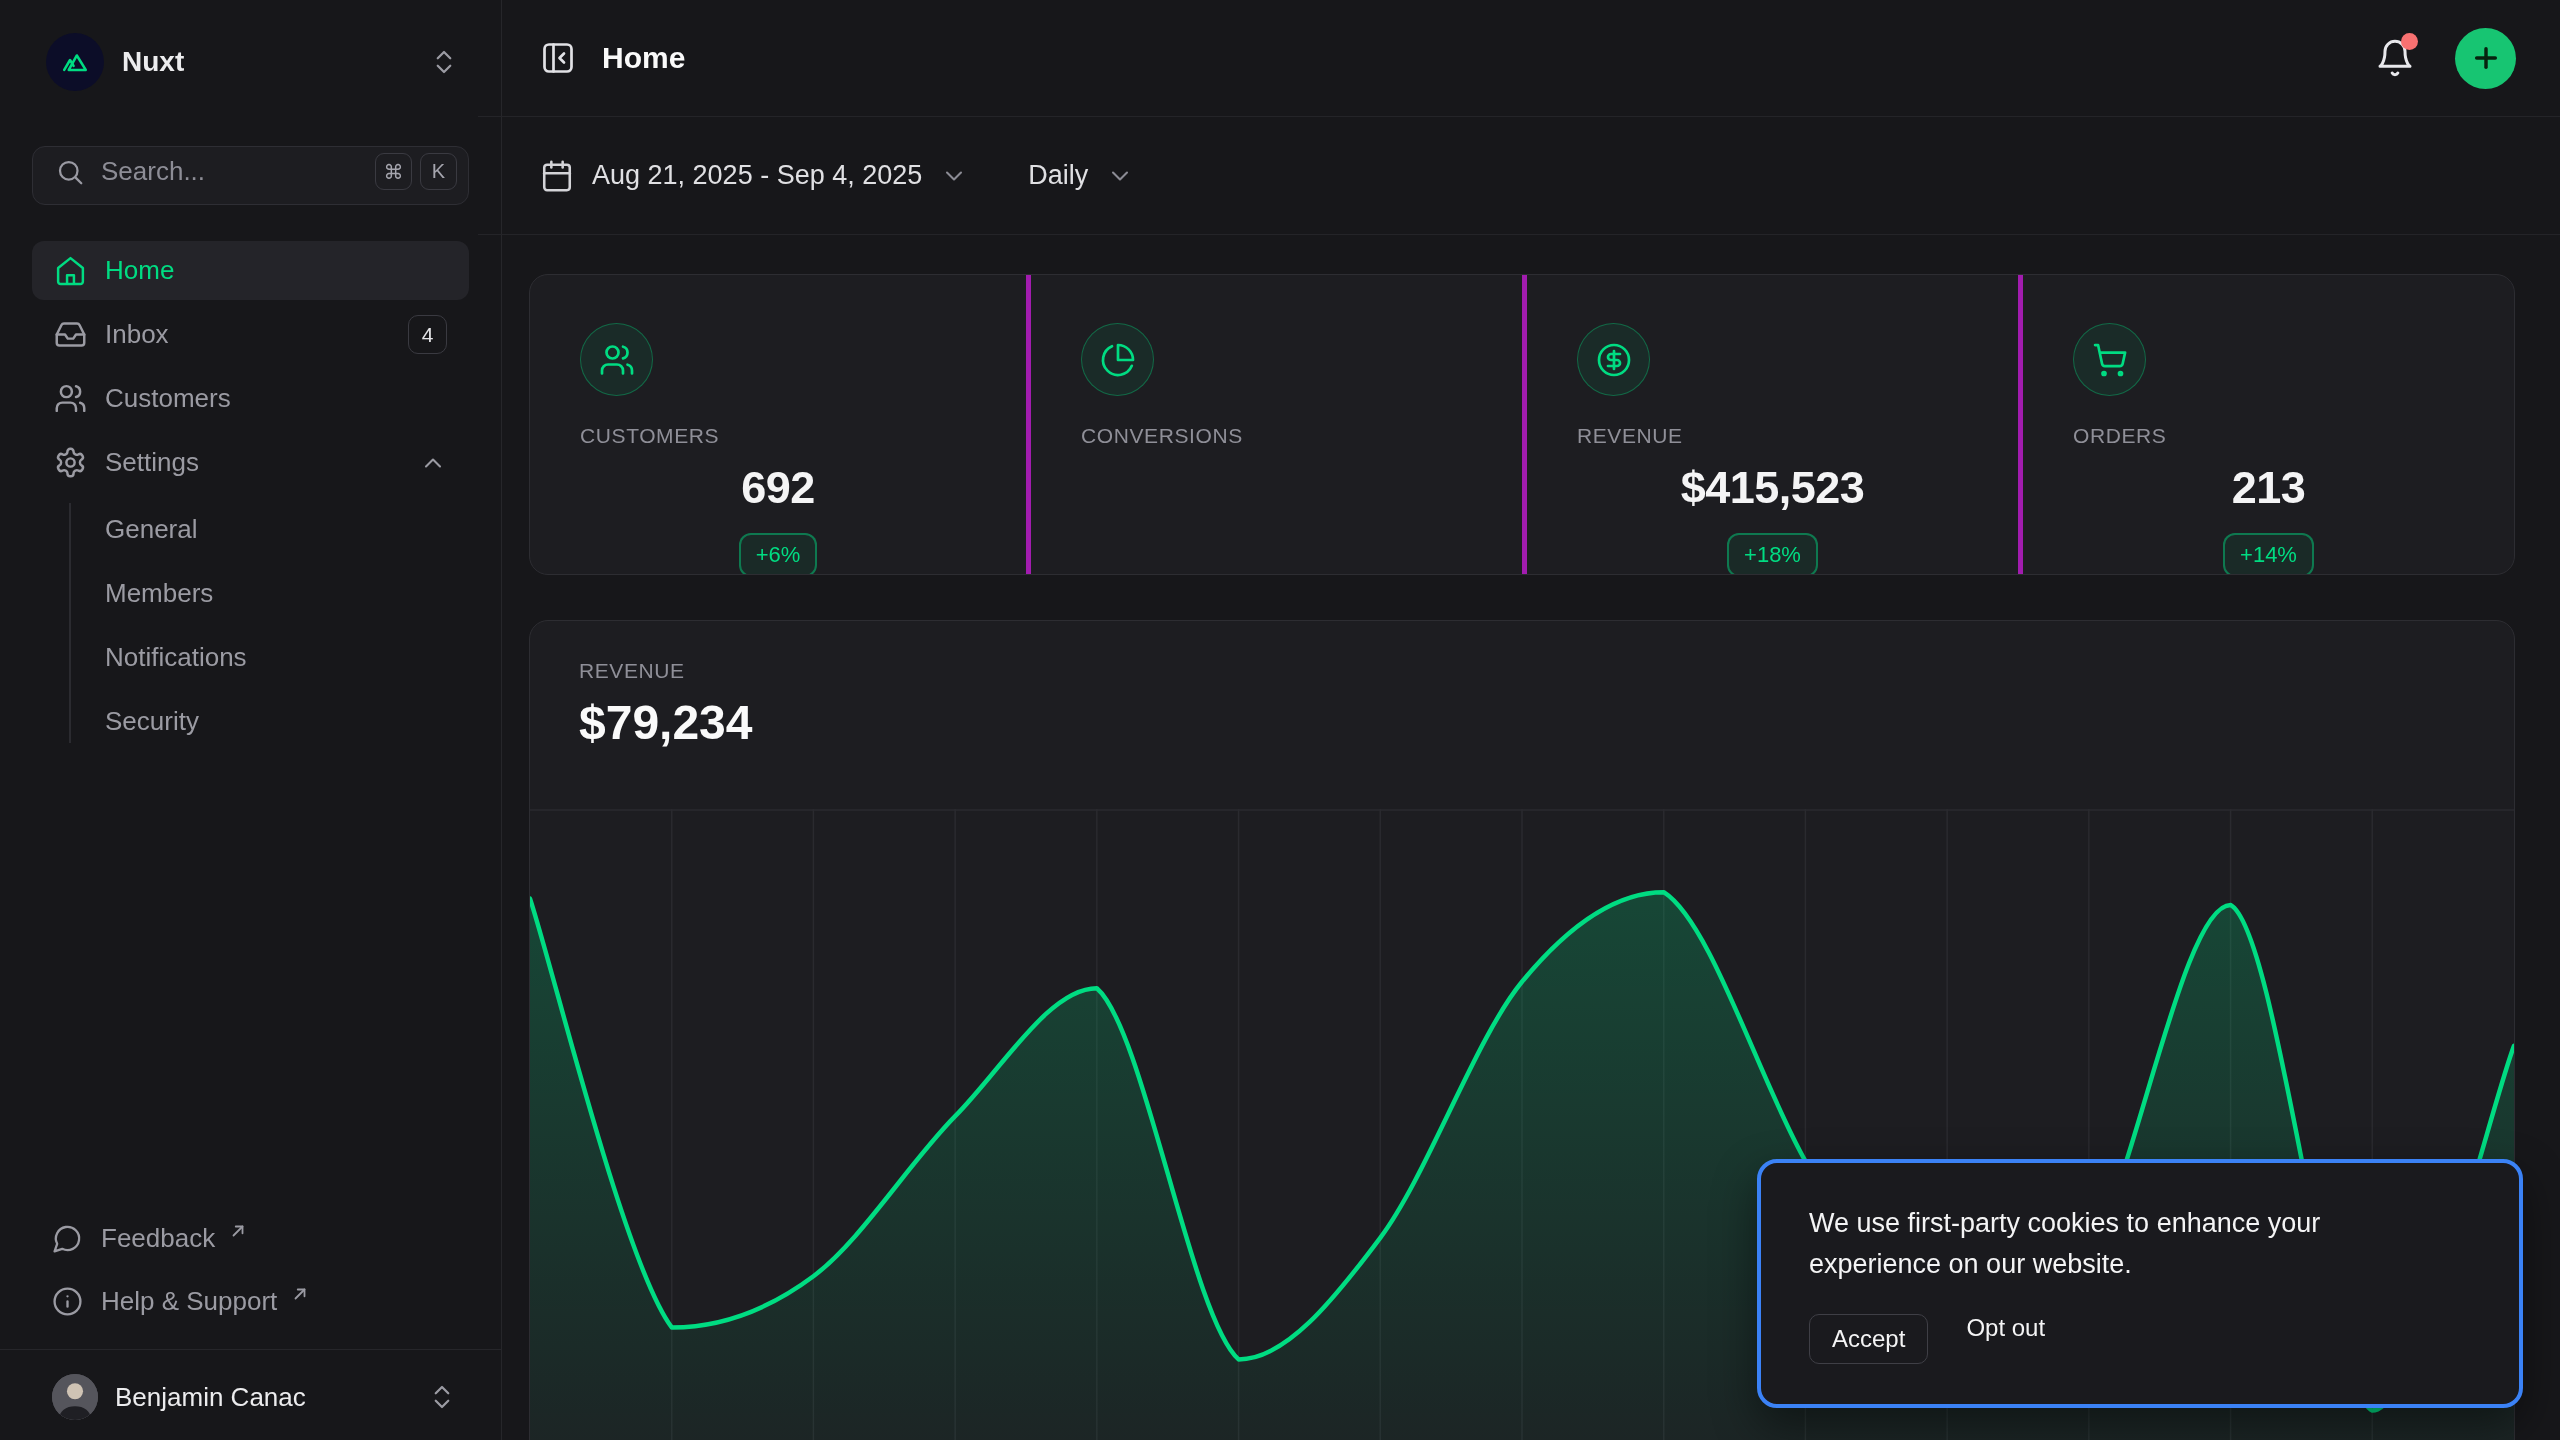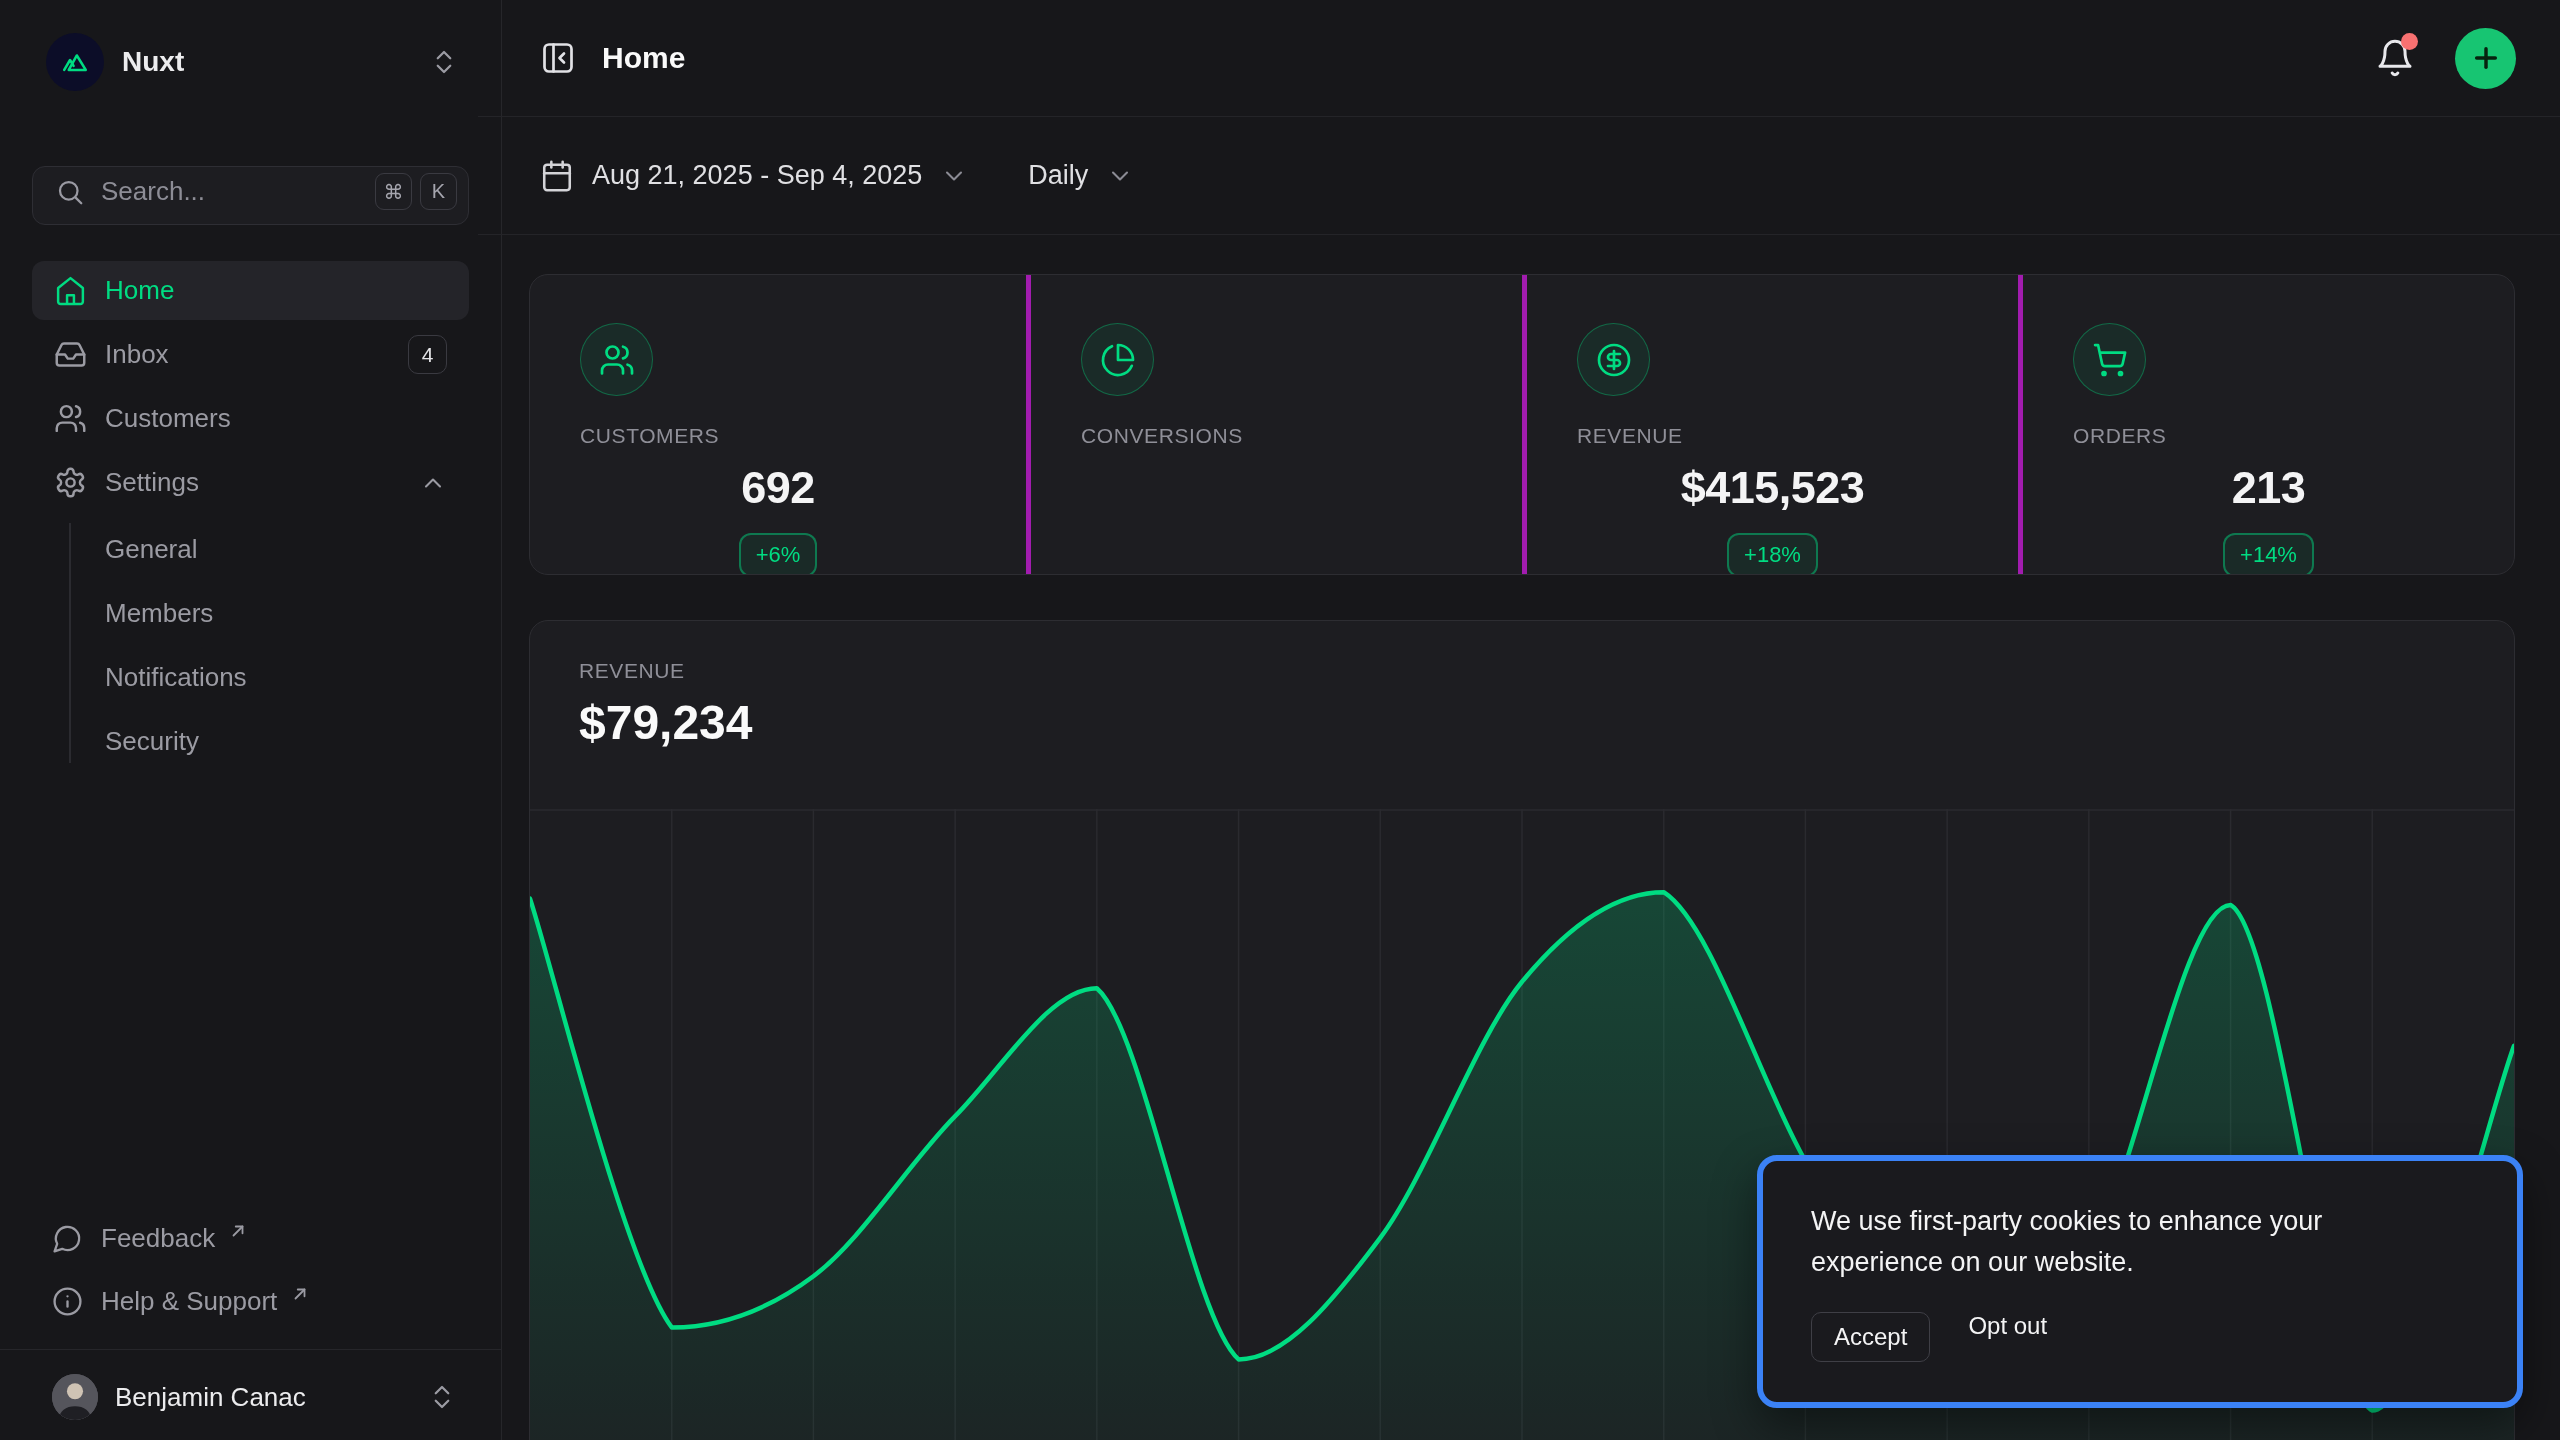--- a/index.html
+++ b/index.html
@@ -11,21 +11,21 @@
   .ic { stroke:currentColor; fill:none; stroke-width:1.8; stroke-linecap:round; stroke-linejoin:round; }
 
   
   .sidebar { position:absolute; left:0; top:0; bottom:0; width:502px;
     border-right:1px solid #26262a; padding:30px 32px 0 32px; display:flex; flex-direction:column; }
   .team { display:flex; align-items:center; gap:18px; padding:0 10px 0 14px; height:64px; border-radius:12px; cursor:pointer; }
   .logo-circle { width:58px; height:58px; border-radius:50%; background:#0c0d28; display:grid; place-items:center; flex:none; }
   .team-name { font-size:28px; font-weight:700; color:#ececee; }
   .team-chevrons { margin-left:auto; color:#9b9ba3; }
 
-  .searchbox { margin-top:72px; height:59px; border:1px solid #2e2e34; background:#1d1d21;
+  .searchbox { margin-top:52px; height:59px; border:1px solid #2e2e34; background:#1d1d21;
     border-radius:13px; display:flex; align-items:center; gap:16px; padding:0 11px 8px 22px; cursor:text; }
   .search-ph { font-size:26px; color:#8d8d96; }
   .kbds { margin-left:auto; display:flex; gap:8px; }
   .kbd { min-width:37px; height:37px; padding:0 7px; border:1px solid #3a3a41; border-radius:9px;
     display:grid; place-items:center; font-size:20px; color:#a5a5ae; }
 
   .nav { margin-top:36px; }
   .nav-item { display:flex; align-items:center; gap:18px; height:59px; padding:0 22px;
     border-radius:12px; color:#9b9ba3; font-size:26px; margin-bottom:5px; cursor:pointer; }
   .nav-item .nico { width:33px; height:33px; flex:none; }
@@ -81,21 +81,21 @@
   .revenue { margin-top:45px; border:1px solid #2d2d32; border-radius:19px; background:#1d1d21;
     height:880px; position:relative; overflow:hidden; }
   .rev-head { padding:38px 49px 0 49px; }
   .rev-label { font-size:21px; letter-spacing:.6px; color:#8f8f98; }
   .rev-value { margin-top:12px; font-size:48px; font-weight:700; color:#fafafa; }
   .chart-wrap { position:absolute; left:0; right:0; top:188px; height:640px; }
   .chart-wrap svg { width:100%; height:100%; }
 
   
   .cookie { position:absolute; right:37px; bottom:32px; width:766px; z-index:50;
-    background:#1a1a1e; border:6px solid #3b82f6; border-radius:20px; padding:40px 48px;
+    background:#1a1a1e; border:4px solid #3b82f6; border-radius:20px; padding:40px 48px;
     box-shadow:0 18px 45px rgba(0,0,0,.45); }
   .cookie-msg { font-size:27px; line-height:1.5; color:#f4f4f5; max-width:600px; }
   .cookie-actions { margin-top:30px; display:flex; align-items:flex-start; gap:38px; }
   .btn-accept { border:1px solid #3f3f46; border-radius:10px; padding:10px 22px; font-size:24px;
     color:#f4f4f5; background:transparent; cursor:pointer; font-family:inherit; }
   .btn-optout { font-size:24px; color:#f4f4f5; background:none; border:none; cursor:pointer; font-family:inherit; }
 </style>
 </head>
 <body>
 

